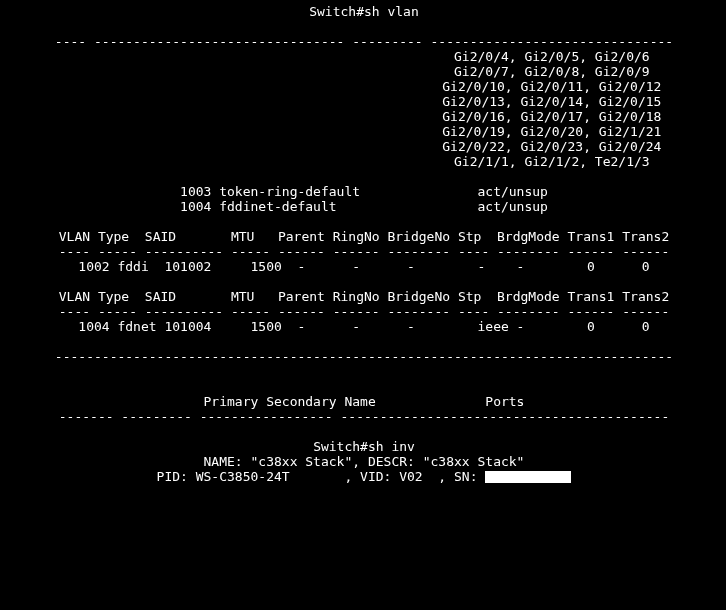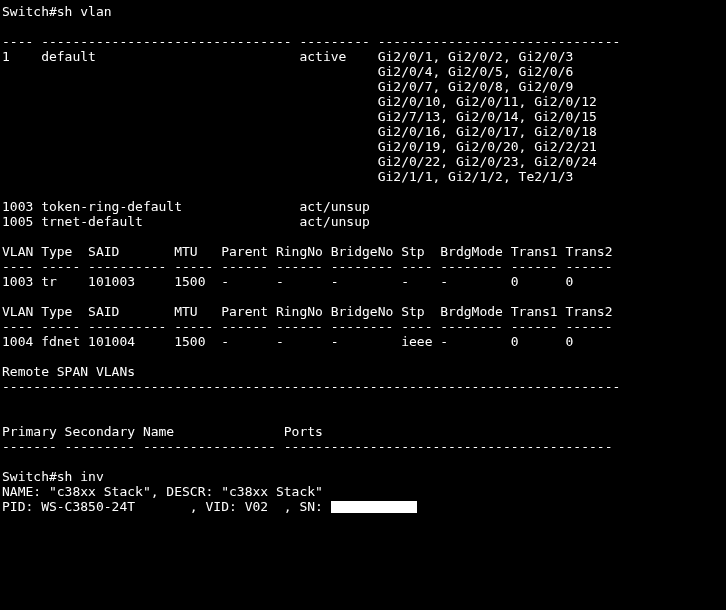--- a/index.html
+++ b/index.html
@@ -19,20 +19,21 @@
     width: 726px;
     height: 610px;
     background: #000000;
     color: #ffffff;
     font-family: "DejaVu Sans Mono", "Liberation Mono", monospace;
     font-size: 13px;
     line-height: 15px;
     letter-spacing: 0px;
     padding: 4px 0 0 2px;
     box-sizing: border-box;
+    text-align: center;
   }
   .line {
     white-space: pre;
     font-family: "DejaVu Sans Mono", "Liberation Mono", monospace;
     font-size: 13px;
     line-height: 15px;
     height: 15px;
     color: #ffffff;
     margin: 0;
     padding: 0;
@@ -59,48 +60,46 @@
 </head>
 <body>
 
 <div id="terminal">
 
   <div class="line">Switch#sh vlan</div>
   <div class="blank"> </div>
 
   <div class="line">---- -------------------------------- --------- -------------------------------</div>
 
-  <div class="line">1    default                          active    Gi2/0/1, Gi2/0/2, Gi2/0/3</div>
   <div class="line">                                                Gi2/0/4, Gi2/0/5, Gi2/0/6</div>
   <div class="line">                                                Gi2/0/7, Gi2/0/8, Gi2/0/9</div>
   <div class="line">                                                Gi2/0/10, Gi2/0/11, Gi2/0/12</div>
-  <div class="line">                                                Gi2/7/13, Gi2/0/14, Gi2/0/15</div>
+  <div class="line">                                                Gi2/0/13, Gi2/0/14, Gi2/0/15</div>
   <div class="line">                                                Gi2/0/16, Gi2/0/17, Gi2/0/18</div>
-  <div class="line">                                                Gi2/0/19, Gi2/0/20, Gi2/2/21</div>
+  <div class="line">                                                Gi2/0/19, Gi2/0/20, Gi2/1/21</div>
   <div class="line">                                                Gi2/0/22, Gi2/0/23, Gi2/0/24</div>
   <div class="line">                                                Gi2/1/1, Gi2/1/2, Te2/1/3</div>
   <div class="blank"> </div>
   <div class="line">1003 token-ring-default               act/unsup</div>
-  <div class="line">1005 trnet-default                    act/unsup</div>
+  <div class="line">1004 fddinet-default                  act/unsup</div>
 
   <div class="blank"> </div>
 
   <div class="line">VLAN Type  SAID       MTU   Parent RingNo BridgeNo Stp  BrdgMode Trans1 Trans2</div>
   <div class="line">---- ----- ---------- ----- ------ ------ -------- ---- -------- ------ ------</div>
-  <div class="line">1003 tr    101003     1500  -      -      -        -    -        0      0</div>
+  <div class="line">1002 fddi  101002     1500  -      -      -        -    -        0      0</div>
 
   <div class="blank"> </div>
 
   <div class="line">VLAN Type  SAID       MTU   Parent RingNo BridgeNo Stp  BrdgMode Trans1 Trans2</div>
   <div class="line">---- ----- ---------- ----- ------ ------ -------- ---- -------- ------ ------</div>
   <div class="line">1004 fdnet 101004     1500  -      -      -        ieee -        0      0</div>
 
   <div class="blank"> </div>
 
-  <div class="line">Remote SPAN VLANs</div>
   <div class="line">-------------------------------------------------------------------------------</div>
   <div class="blank"> </div>
   <div class="blank"> </div>
 
   <div class="line">Primary Secondary Name              Ports</div>
   <div class="line">------- --------- ----------------- ------------------------------------------</div>
 
   <div class="blank"> </div>
 
   <div class="line">Switch#sh inv</div>

